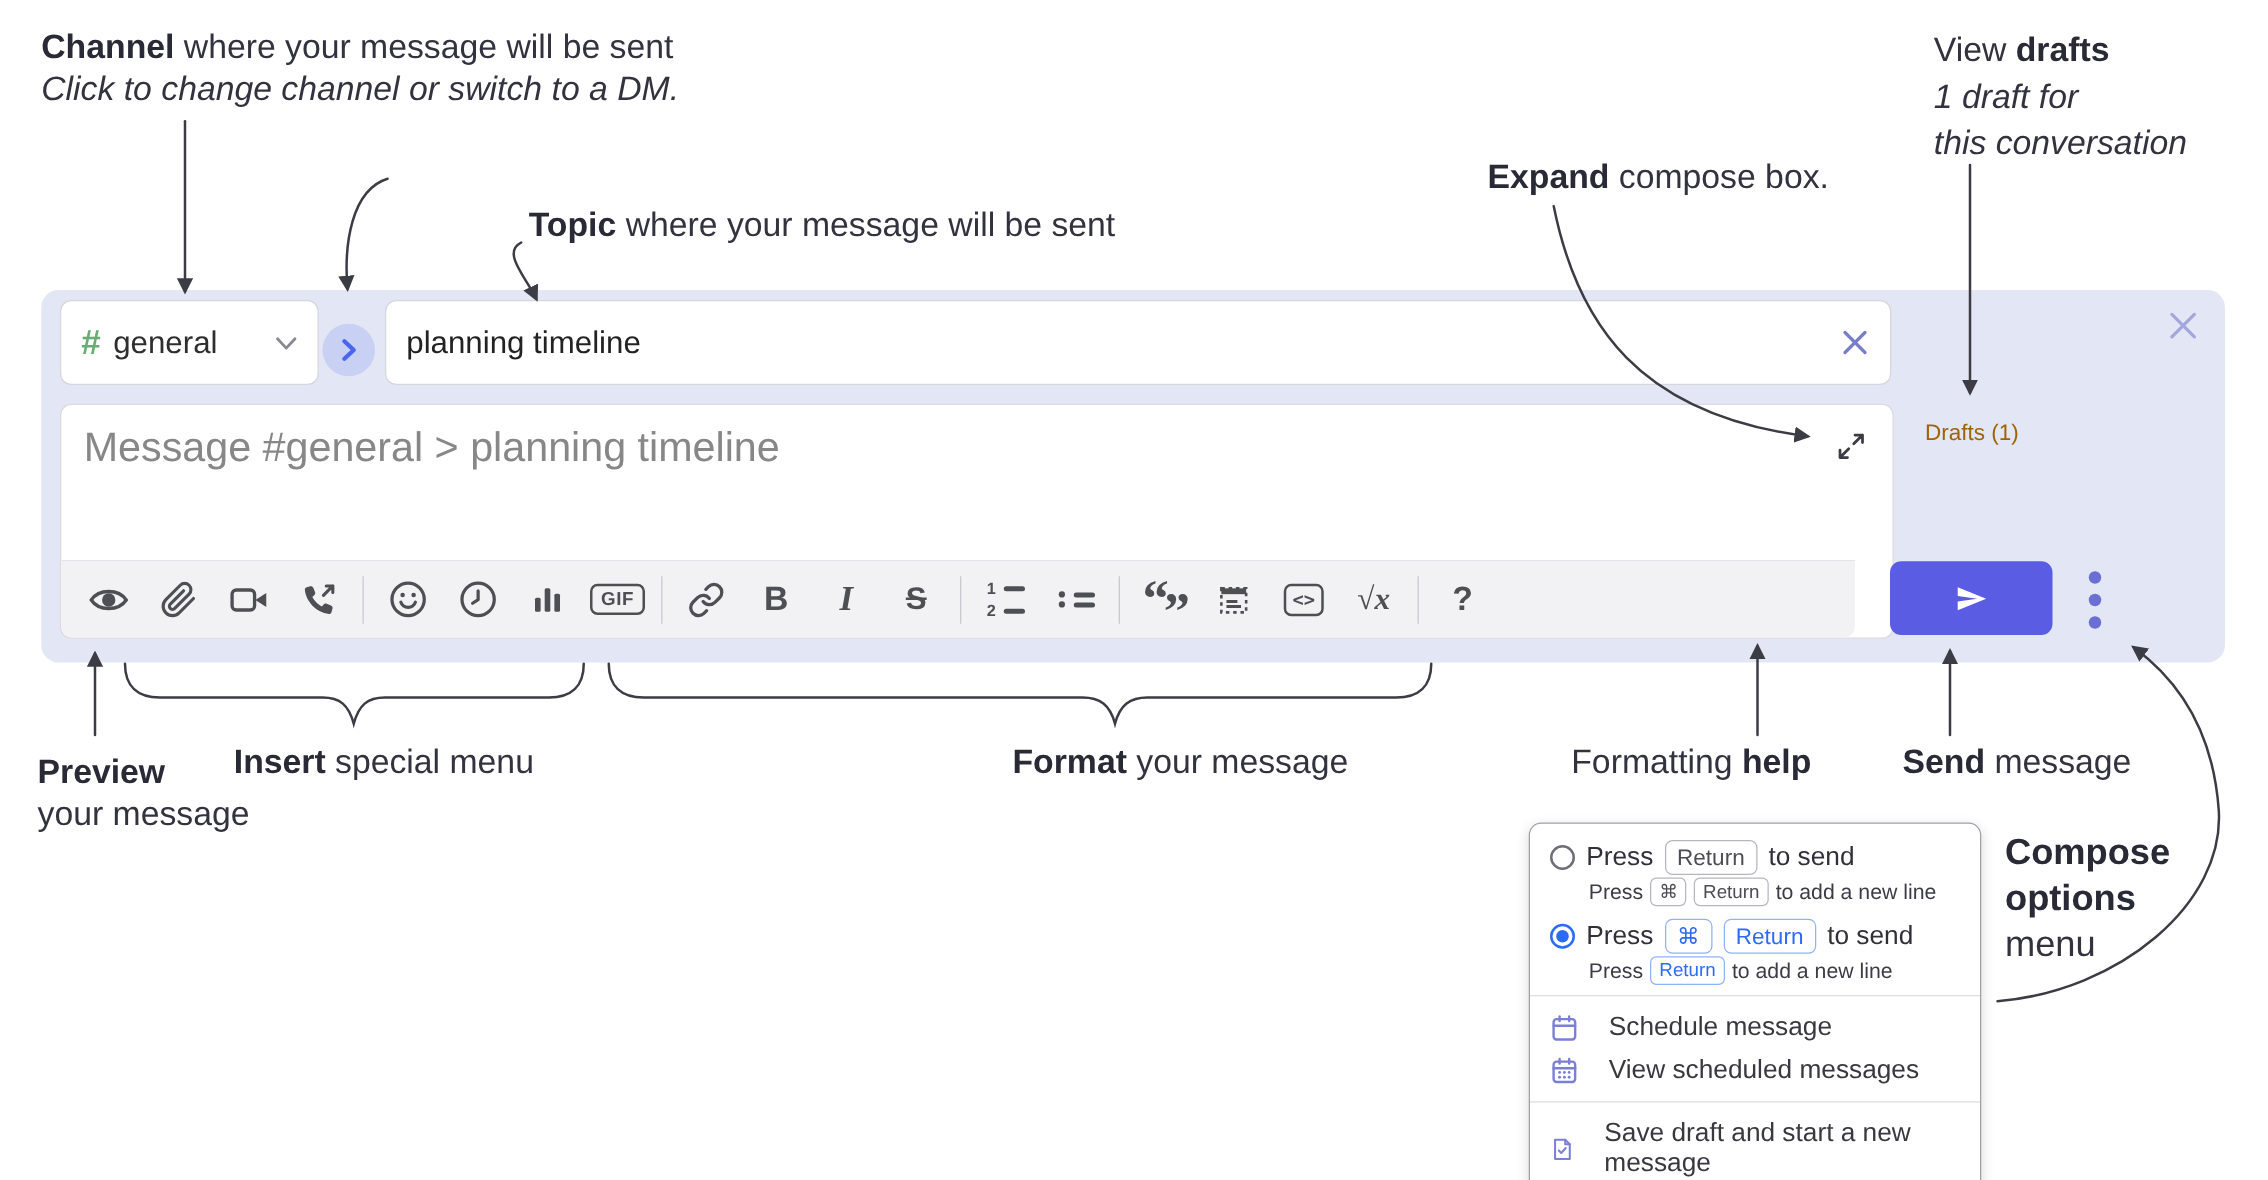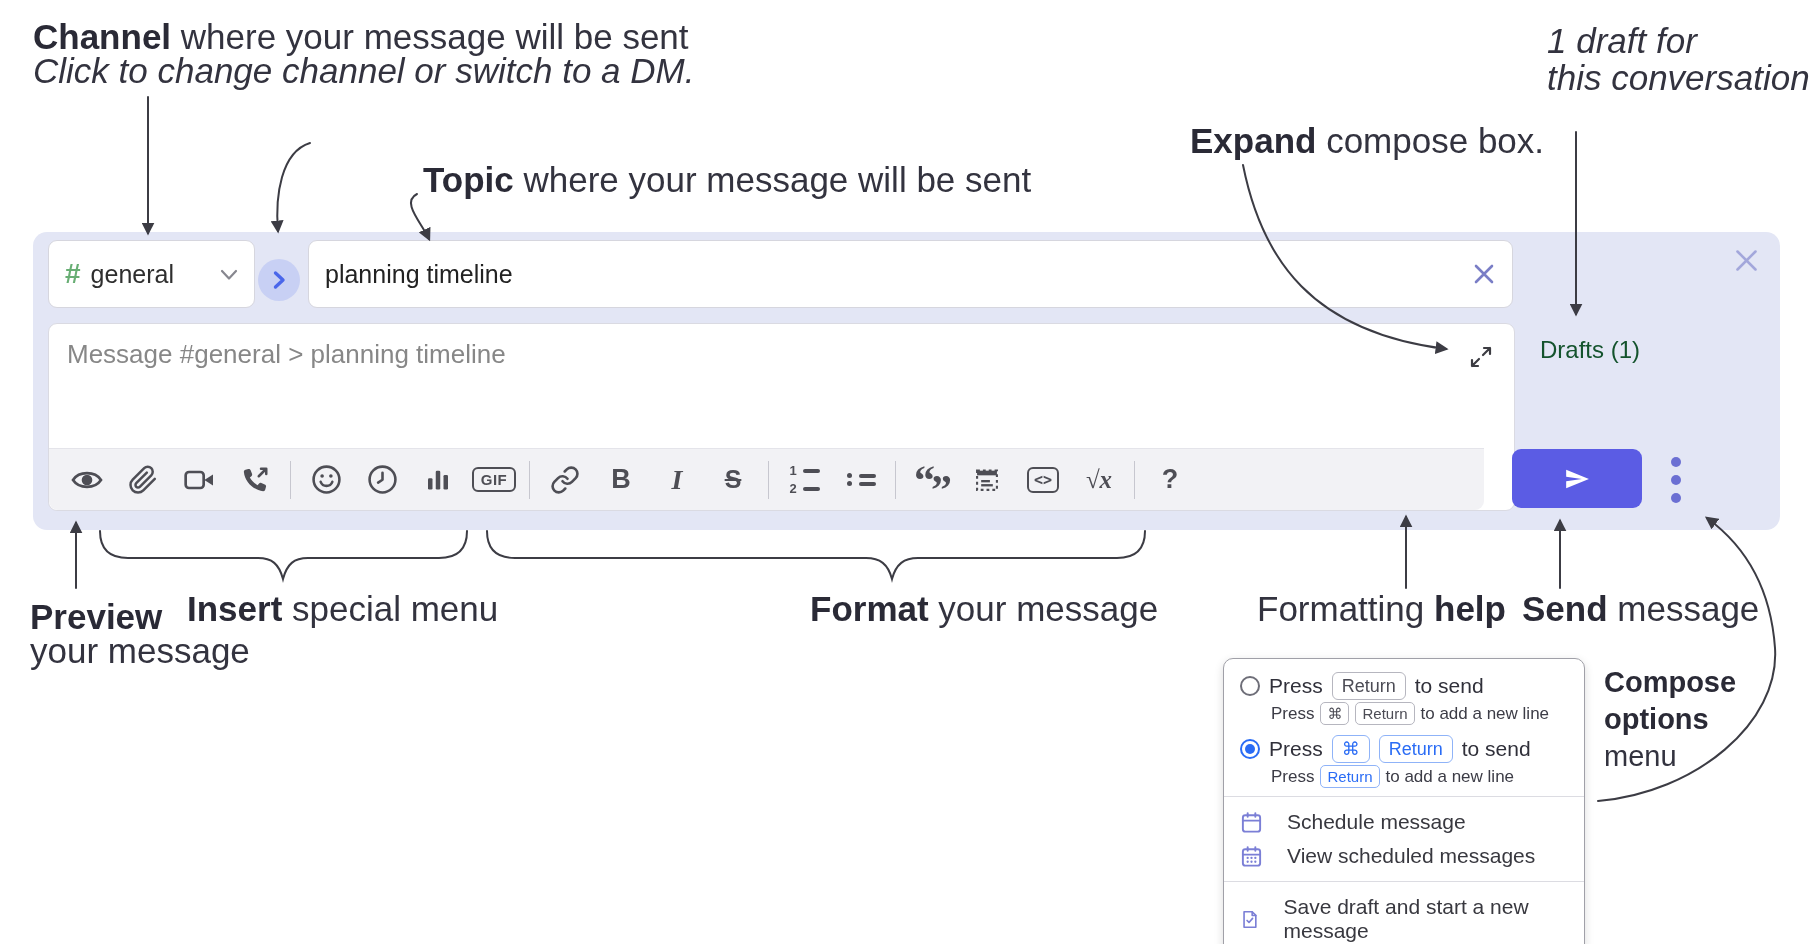--- a/index.html
+++ b/index.html
@@ -1,62 +1,62 @@
 <!DOCTYPE html>
 <html><head>
 <meta charset="utf-8">
 <style>
   * { box-sizing: border-box; margin: 0; padding: 0; }
   html,body { width:1814px; height:944px; background:#fff; font-family:"Liberation Sans", sans-serif; color:#33333f; overflow:hidden; }
   .canvas { position:relative; width:1814px; height:944px; }
 
   
-  .ann { position:absolute; font-size:35px; line-height:34px; color:#33333f; white-space:nowrap; }
+  .ann { position:absolute; font-size:27px; line-height:34px; color:#33333f; white-space:nowrap; }
   .ann .b { font-weight:bold; color:#2a2a36; }
   .ann .i { font-style:italic; }
 
   
   .compose { position:absolute; left:33px; top:232px; width:1747px; height:298px; background:#e3e6f5; border-radius:14px; }
 
   .channel-box { position:absolute; left:48px; top:240px; width:207px; height:68px; background:#fff; border:1px solid #d6d6de; border-radius:9px; display:flex; align-items:center; padding:0 16px; gap:10px; cursor:pointer; }
   .hash { font-size:28px; font-weight:bold; color:#68ae74; }
   .channel-name { font-size:25px; color:#2e2e2e; }
   .channel-box svg { margin-left:auto; }
 
   .goto-btn { position:absolute; left:258px; top:259px; width:42px; height:42px; border-radius:50%; background:#c8d0f4; display:flex; align-items:center; justify-content:center; cursor:pointer; }
 
   .topic-box { position:absolute; left:308px; top:240px; width:1205px; height:68px; background:#fff; border:1px solid #d6d6de; border-radius:9px; }
   .topic-box input { width:100%; height:100%; border:none; outline:none; background:transparent; font-family:"Liberation Sans",sans-serif; font-size:25px; color:#222; padding:0 64px 0 16px; }
   .clear-x { position:absolute; right:16px; top:50%; transform:translateY(-50%); cursor:pointer; display:flex; }
 
   .close-btn { position:absolute; left:1728px; top:242px; width:36px; height:36px; display:flex; align-items:center; justify-content:center; cursor:pointer; }
 
   .message-wrap { position:absolute; left:48px; top:323px; width:1467px; height:188px; background:#fff; border:1px solid #dadae2; border-radius:9px; }
-  .message-wrap textarea { width:100%; height:124px; border:none; outline:none; resize:none; background:transparent; font-family:"Liberation Sans",sans-serif; font-size:26px; color:#2e2e2e; padding:15px 54px 0 18px; }
+  .message-wrap textarea { width:100%; height:124px; border:none; outline:none; resize:none; background:transparent; font-family:"Liberation Sans",sans-serif; font-size:33px; color:#2e2e2e; padding:15px 54px 0 18px; }
   .message-wrap textarea::placeholder { color:#878787; opacity:1; }
   .expand-btn { position:absolute; right:20px; top:20px; cursor:pointer; display:flex; }
 
   .toolbar { position:absolute; left:0; bottom:0; width:1435px; height:62px; background:#f2f2f5; border-top:1px solid #e4e4ea; border-radius:0 0 9px 9px; display:flex; align-items:center; padding:0 10px; }
   .tbtn { width:56px; height:48px; display:flex; align-items:center; justify-content:center; color:#4e4e55; cursor:pointer; flex:none; }
   .tdiv { width:1px; height:38px; background:#c7c7cf; margin:0 7px; flex:none; }
   .glyph-b { font-size:27px; font-weight:800; }
   .glyph-i { font-family:"Liberation Serif",serif; font-style:italic; font-weight:bold; font-size:28px; }
   .glyph-s { font-size:25px; font-weight:700; text-decoration:line-through; }
   .glyph-q { font-family:"Liberation Serif",serif; font-weight:bold; font-size:42px; letter-spacing:-4px; line-height:20px; }
   .glyph-q .q2 { position:relative; top:10px; }
   .glyph-math { font-family:"Liberation Serif",serif; font-size:25px; font-weight:600; }
   .glyph-help { font-size:27px; font-weight:600; }
   .boxed { border:2.2px solid #4e4e55; border-radius:6px; font-size:15px; font-weight:bold; padding:2px 7px; letter-spacing:0.5px; }
   .boxed.code { font-family:"DejaVu Sans Mono",monospace; letter-spacing:0; padding:2px 5px; }
   .ol-icon .row, .ul-icon .row { display:flex; align-items:center; gap:5px; margin:3px 0; }
   .ol-num { font-size:13px; font-weight:700; width:9px; text-align:center; }
   .bar { width:17px; height:4px; background:currentColor; border-radius:2px; }
   .dot { width:5px; height:5px; background:currentColor; border-radius:50%; margin:0 2px; }
 
-  .drafts-link { position:absolute; left:1540px; top:336px; font-size:24px; color:#14532d; cursor:pointer; }
+  .drafts-link { position:absolute; left:1540px; top:336px; font-size:18px; color:#a16207; cursor:pointer; }
 
   .send-btn { position:absolute; left:1512px; top:449px; width:130px; height:59px; background:#5b5ce4; border:none; border-radius:9px; display:flex; align-items:center; justify-content:center; cursor:pointer; }
   .ellipsis-btn { position:absolute; left:1658px; top:452px; width:36px; height:56px; display:flex; flex-direction:column; align-items:center; justify-content:center; gap:8px; cursor:pointer; }
   .ellipsis-btn i { width:10px; height:10px; border-radius:50%; background:#6b6fd3; }
 
   
   .popup { position:absolute; left:1223px; top:658px; width:362px; background:#fff; border:1.5px solid #a0a0a8; border-radius:10px; box-shadow:0 3px 10px rgba(0,0,0,0.14); padding:13px 0 10px; z-index:5; }
   .pm-sec { padding:0 16px; }
   .pm-row { display:flex; align-items:center; gap:9px; font-size:21px; color:#30303a; margin-bottom:2px; }
   .pm-sub { display:flex; align-items:center; gap:6px; font-size:17px; color:#3c3c46; margin:1px 0 10px 31px; }
@@ -85,20 +85,21 @@
 
   <div class="ann" style="left:423px; top:163px;">
     <span class="b">Topic</span><span> where your message will be sent</span>
   </div>
 
   <div class="ann" style="left:1190px; top:124px;">
     <span class="b">Expand</span><span> compose box.</span>
   </div>
 
   <div class="ann" style="left:1547px; top:22px; line-height:37px;">
+    <div><span>View </span><span class="b">drafts</span></div>
     <div class="i">1 draft for</div>
     <div class="i">this conversation</div>
   </div>
 
   <div class="compose"></div>
 
   <div class="channel-box">
     <span class="hash">#</span>
     <span class="channel-name">general</span>
     <svg width="18" height="13" viewBox="0 0 18 13">

